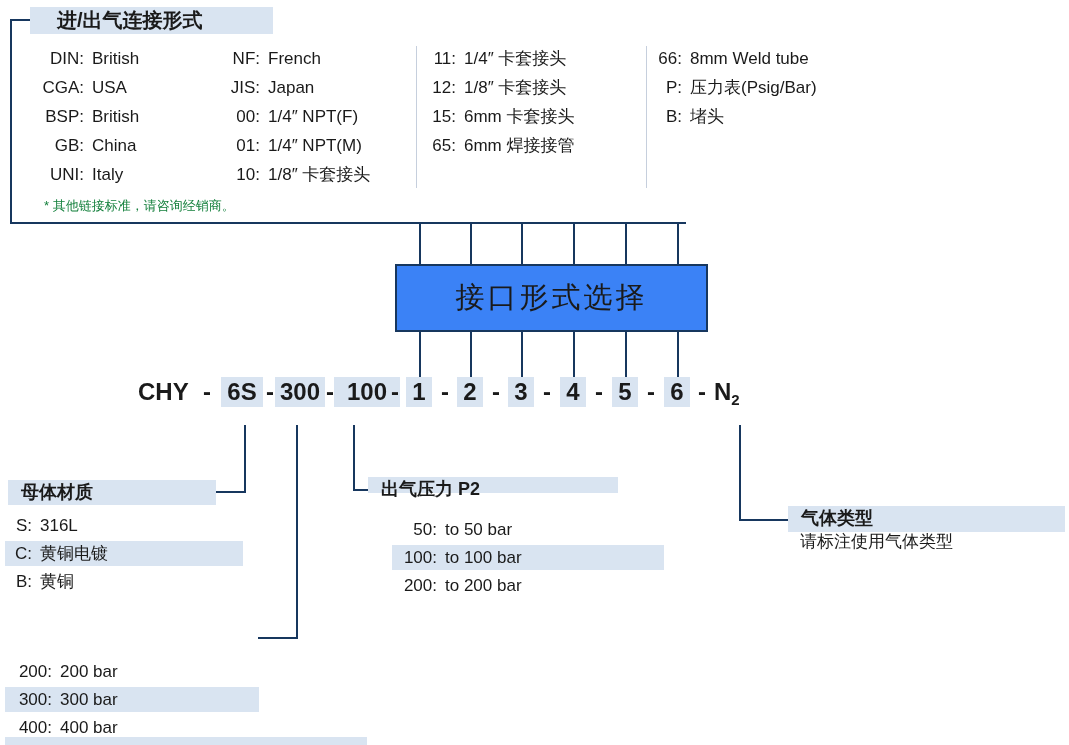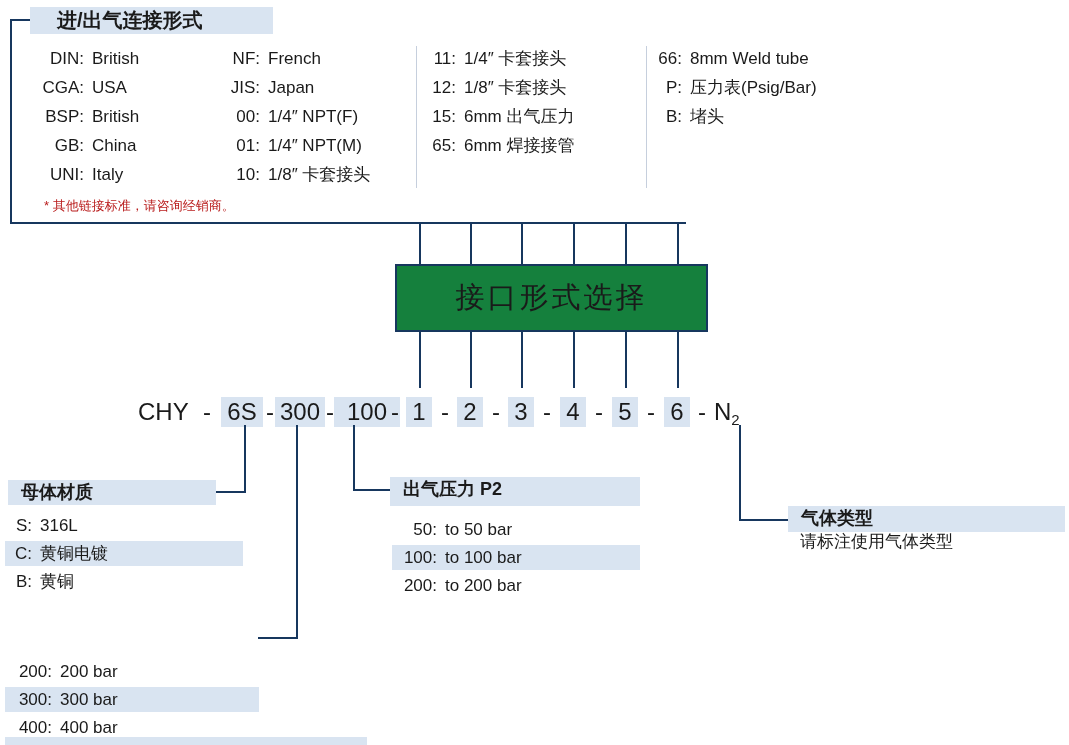--- a/index.html
+++ b/index.html
@@ -17,29 +17,29 @@
   .hline{position:absolute;height:2px;background:var(--line);}
   .sep{position:absolute;width:1px;background:#c6cfdd;}
 
   
   .title-bar{position:absolute;background:var(--highlight);font-size:20px;font-weight:700;
              line-height:27px;padding-left:27px;}
   .tcol{position:absolute;display:flex;flex-direction:column;font-size:17px;}
   .trow{display:flex;gap:8px;height:29px;align-items:center;}
   .tcode{text-align:right;flex:0 0 auto;}
   .w42{width:42px}.w34{width:34px}.w28{width:28px}.w30{width:30px}
-  .footnote{position:absolute;font-size:13px;color:#b91c1c;}
-
-  
-  .selector-box{position:absolute;border:2px solid var(--line);background:#15803d;
+  .footnote{position:absolute;font-size:13px;color:#15803d;}
+
+  
+  .selector-box{position:absolute;border:2px solid var(--line);background:#3b82f6;
                 display:flex;align-items:center;justify-content:center;
                 font-size:29px;letter-spacing:3px;}
 
   
-  .code-seg{position:absolute;top:397px;font-size:24px;font-weight:400;line-height:30px;white-space:nowrap;}
+  .code-seg{position:absolute;top:377px;font-size:24px;font-weight:700;line-height:30px;white-space:nowrap;}
   .seg-hl{background:var(--highlight);text-align:center;}
   .sub{font-size:15px;position:relative;top:5px;}
 
   
   .sec-hdr{position:absolute;background:var(--highlight);font-size:18px;font-weight:600;
            line-height:25px;padding-left:13px;}
   .opt-row{position:absolute;display:flex;gap:8px;font-size:17px;line-height:25px;padding-left:9px;}
   .hl-bar{background:var(--highlight);}
   .ocode{text-align:right;flex:0 0 auto;}
   .ow18{width:18px}.ow38{width:38px}.ow36{width:36px}
@@ -110,21 +110,21 @@
     <div class="trow">
       <span class="tcode w28">11:</span>
       <span>1/4″ 卡套接头</span>
       </div>
     <div class="trow">
       <span class="tcode w28">12:</span>
       <span>1/8″ 卡套接头</span>
       </div>
     <div class="trow">
       <span class="tcode w28">15:</span>
-      <span>6mm 出气压力</span>
+      <span>6mm 卡套接头</span>
       </div>
     <div class="trow">
       <span class="tcode w28">65:</span>
       <span>6mm 焊接接管</span>
       </div>
   </div>
 
   <div class="tcol" style="left:652px;top:44px">
     <div class="trow">
       <span class="tcode w30">66:</span>
@@ -217,26 +217,26 @@
   <div class="opt-row hl-bar" style="left:5px;top:687px;width:254px">
     <span class="ocode ow38">300:</span>
     <span>300 bar</span>
     </div>
   <div class="opt-row" style="left:5px;top:715px;width:254px">
     <span class="ocode ow38">400:</span>
     <span>400 bar</span>
     </div>
   <div class="strip" style="left:5px;top:737px;width:362px;height:8px"></div>
 
-  <div class="sec-hdr" style="left:390px;top:477px;width:250px;height:29px">出气压力 P2</div>
+  <div class="sec-hdr" style="left:368px;top:477px;width:250px;height:16px">出气压力 P2</div>
   <div class="opt-row" style="left:392px;top:517px;width:248px">
     <span class="ocode ow36">50:</span>
     <span>to 50 bar</span>
     </div>
-  <div class="opt-row hl-bar" style="left:392px;top:545px;width:248px">
+  <div class="opt-row hl-bar" style="left:392px;top:545px;width:272px">
     <span class="ocode ow36">100:</span>
     <span>to 100 bar</span>
     </div>
   <div class="opt-row" style="left:392px;top:573px;width:248px">
     <span class="ocode ow36">200:</span>
     <span>to 200 bar</span>
     </div>
 
   <div class="sec-hdr" style="left:788px;top:506px;width:277px;height:26px">气体类型</div>
   <div class="gas-note" style="left:800px;top:530px">请标注使用气体类型</div>

